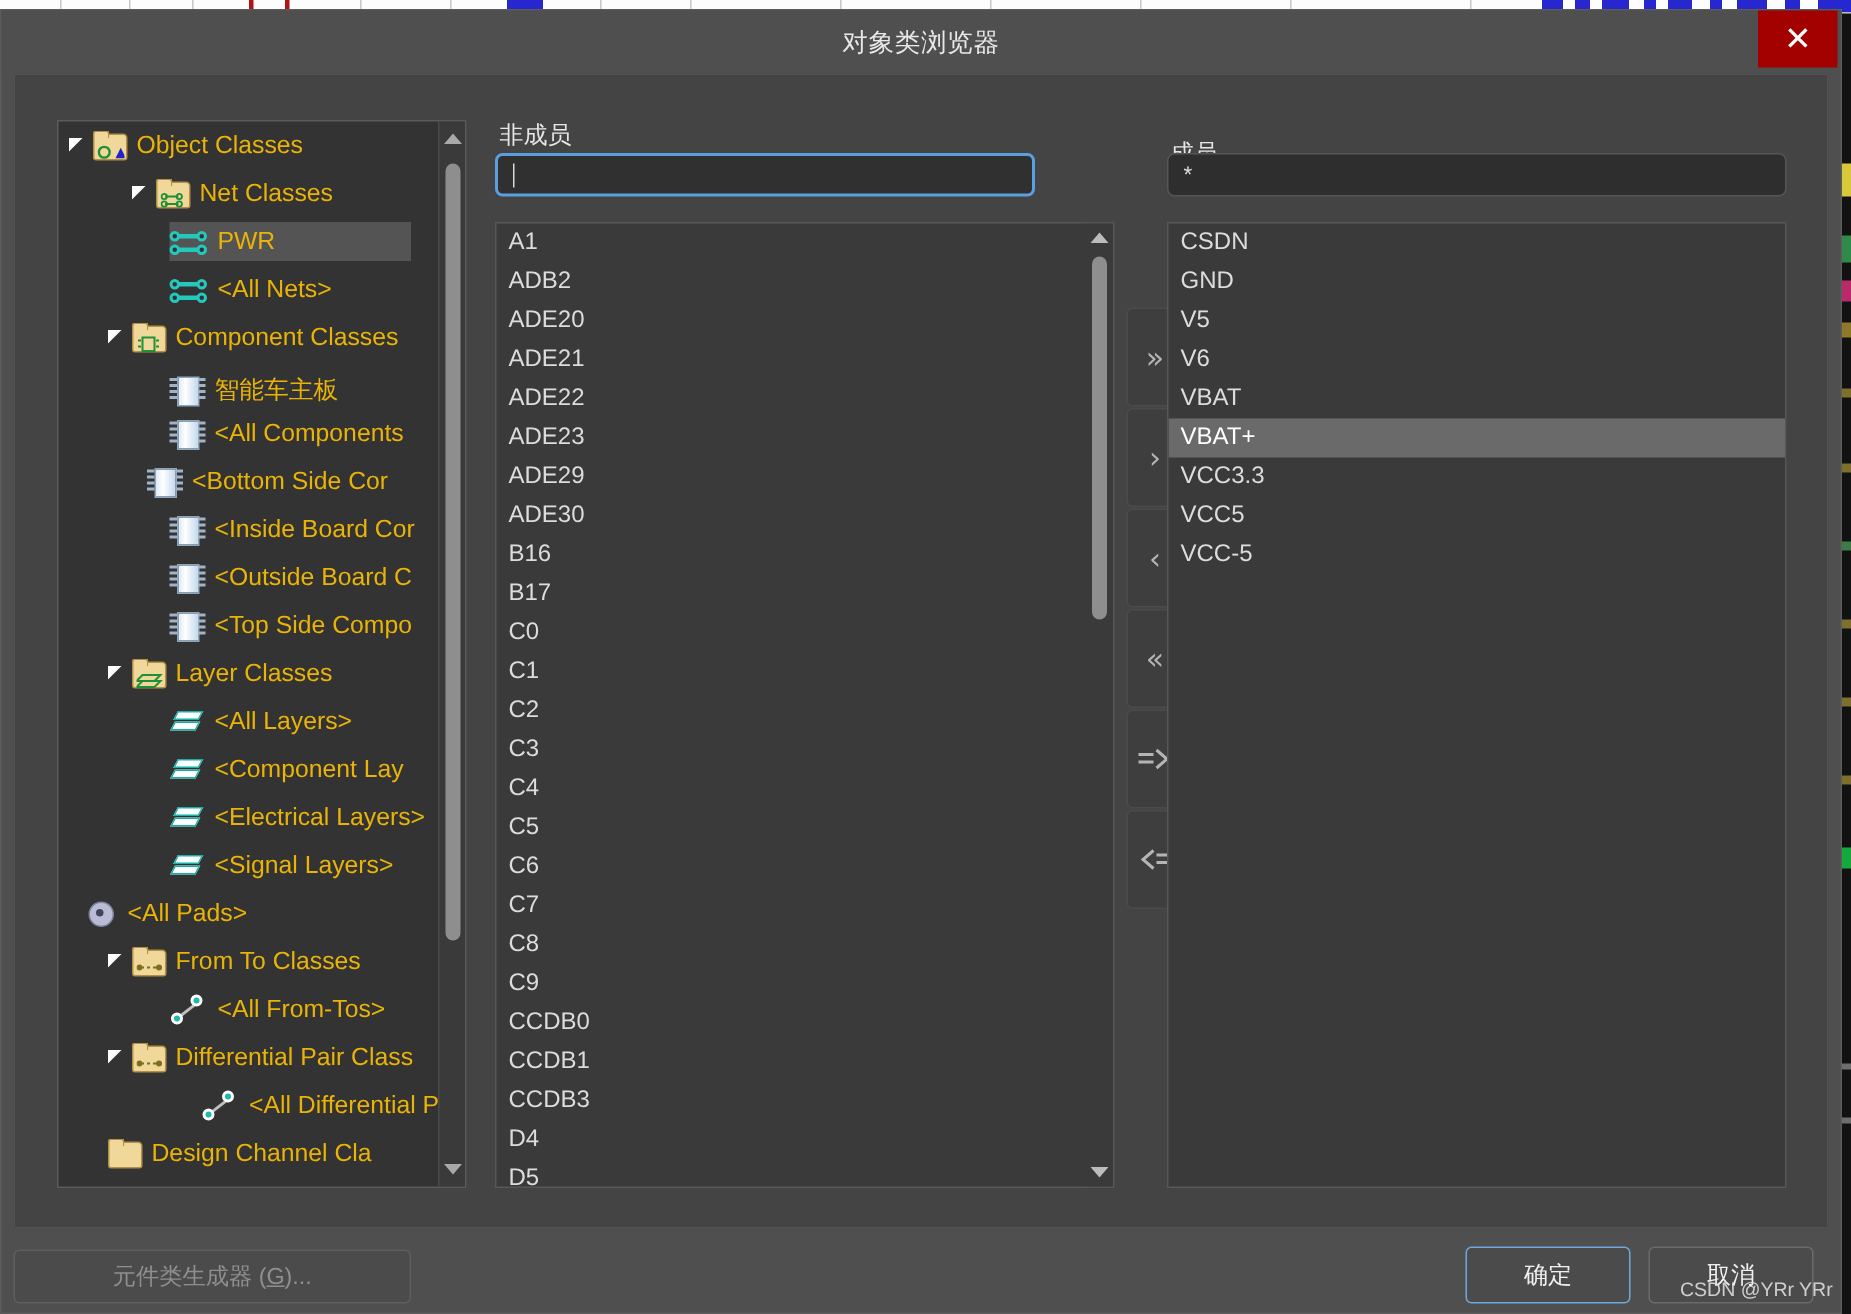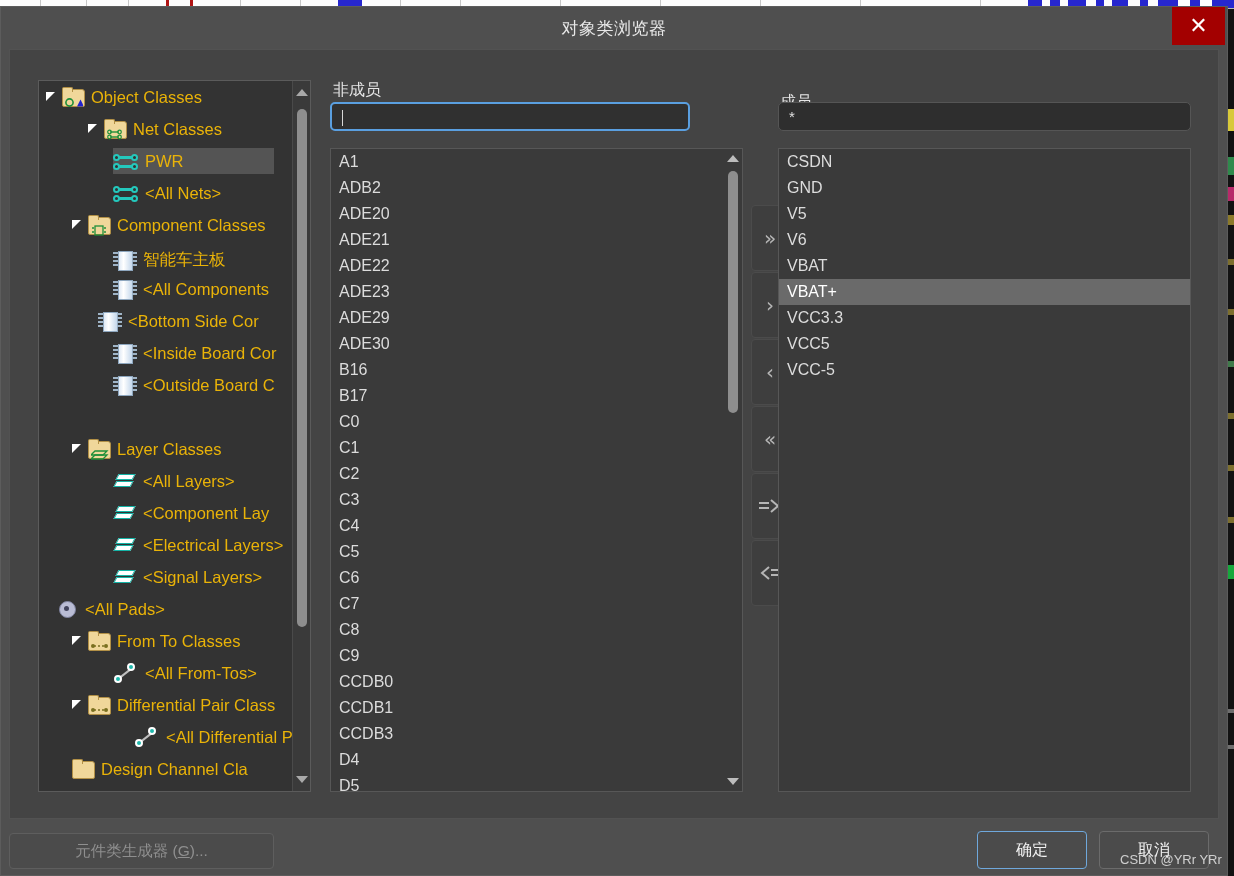--- a/index.html
+++ b/index.html
@@ -480,20 +480,33 @@
                 <i class="leg" style="left: 0px; top: 11px;"></i>
                 <i class="leg" style="right: 0px; top: 11px;"></i>
                 <i class="leg" style="left: 0px; top: 15px;"></i>
                 <i class="leg" style="right: 0px; top: 15px;"></i>
               </span>
               <span>&lt;Outside Board C</span>
             </span>
           </div>
           <div class="tree-row" style="padding-left: 58px;">
             <span class="twisty"></span>
+            <span class="hl">
+              <span class="ticon ico-chip">
+                <i class="leg" style="left: 0px; top: 3px;"></i>
+                <i class="leg" style="right: 0px; top: 3px;"></i>
+                <i class="leg" style="left: 0px; top: 7px;"></i>
+                <i class="leg" style="right: 0px; top: 7px;"></i>
+                <i class="leg" style="left: 0px; top: 11px;"></i>
+                <i class="leg" style="right: 0px; top: 11px;"></i>
+                <i class="leg" style="left: 0px; top: 15px;"></i>
+                <i class="leg" style="right: 0px; top: 15px;"></i>
+              </span>
+              <span>&lt;Top Side Compo</span>
+            </span>
           </div>
           <div class="tree-row" style="padding-left: 32px;">
             <span class="twisty open"></span>
             <span class="hl">
               <span class="ticon ico-folder">
                 <span class="gl" style="position: absolute; left: 4px; top: 7px;"><svg width="18" height="11">
                     <polygon points="4,2 16,2 12,6 0,6" fill="none" stroke="#1f8f3a" stroke-width="1.3"></polygon>
                     <polygon points="4,6 16,6 12,10 0,10" fill="none" stroke="#1f8f3a" stroke-width="1.3"></polygon>
                   </svg></span>
               </span>

